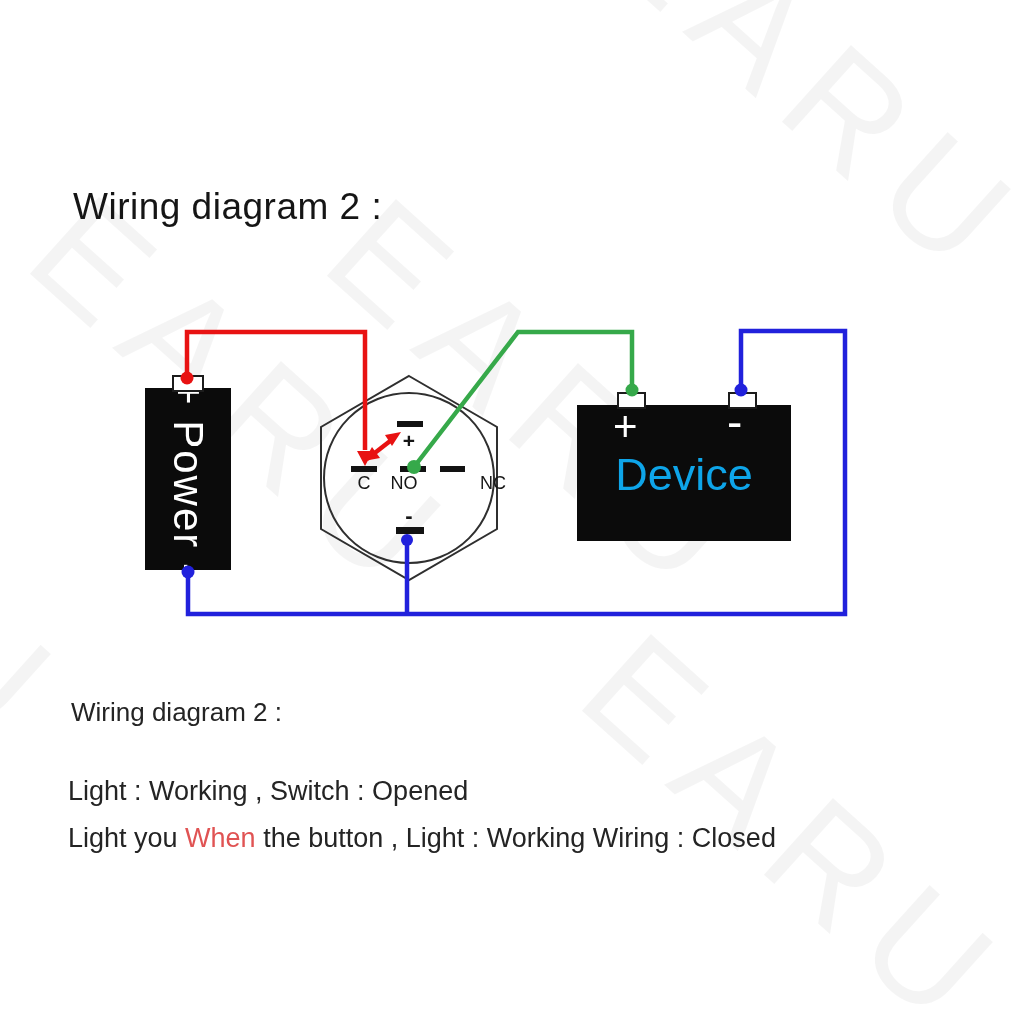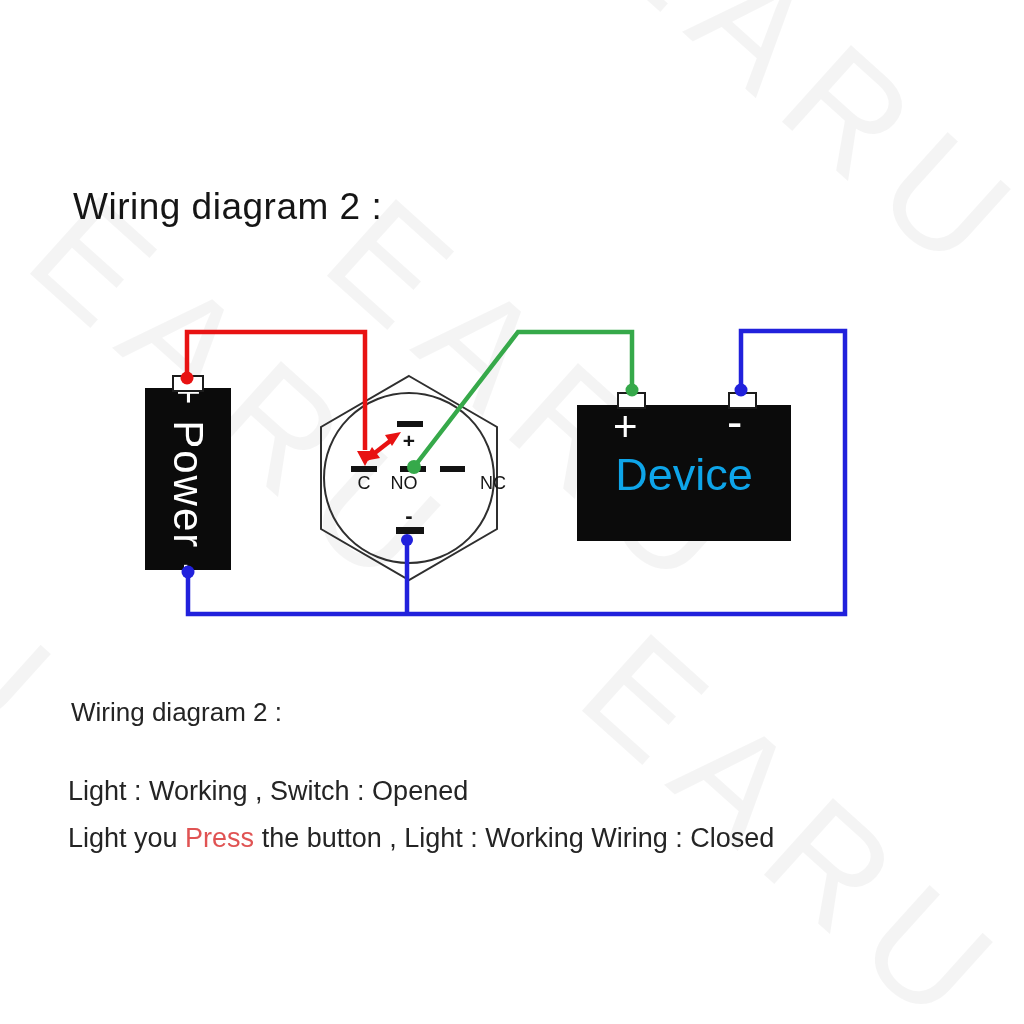--- a/index.html
+++ b/index.html
@@ -116,15 +116,15 @@
   </svg>
 
   <div class="sw-label sw-plus">+</div>
   <div class="sw-label sw-c">C</div>
   <div class="sw-label sw-no">NO</div>
   <div class="sw-label sw-nc">NC</div>
   <div class="sw-label sw-minus">-</div>
 
   <div class="note n1">Wiring diagram 2 :</div>
   <div class="note n2">Light : Working , Switch : Opened</div>
-  <div class="note n3"><span>Light you </span><span class="press">Press</span><span> the button , Light : Working Wiring : Closed</span></div>
+  <div class="note n3"><span>Light you </span><span class="press">When</span><span> the button , Light : Working Wiring : Closed</span></div>
 
 </div>
 
 </body></html>

